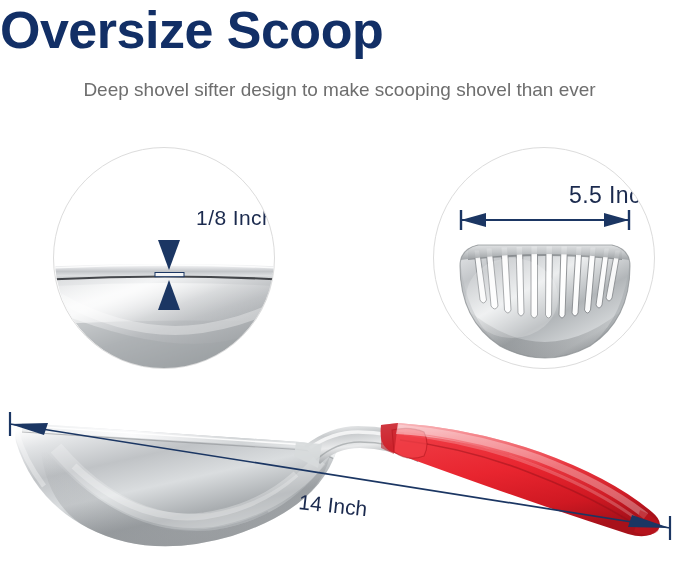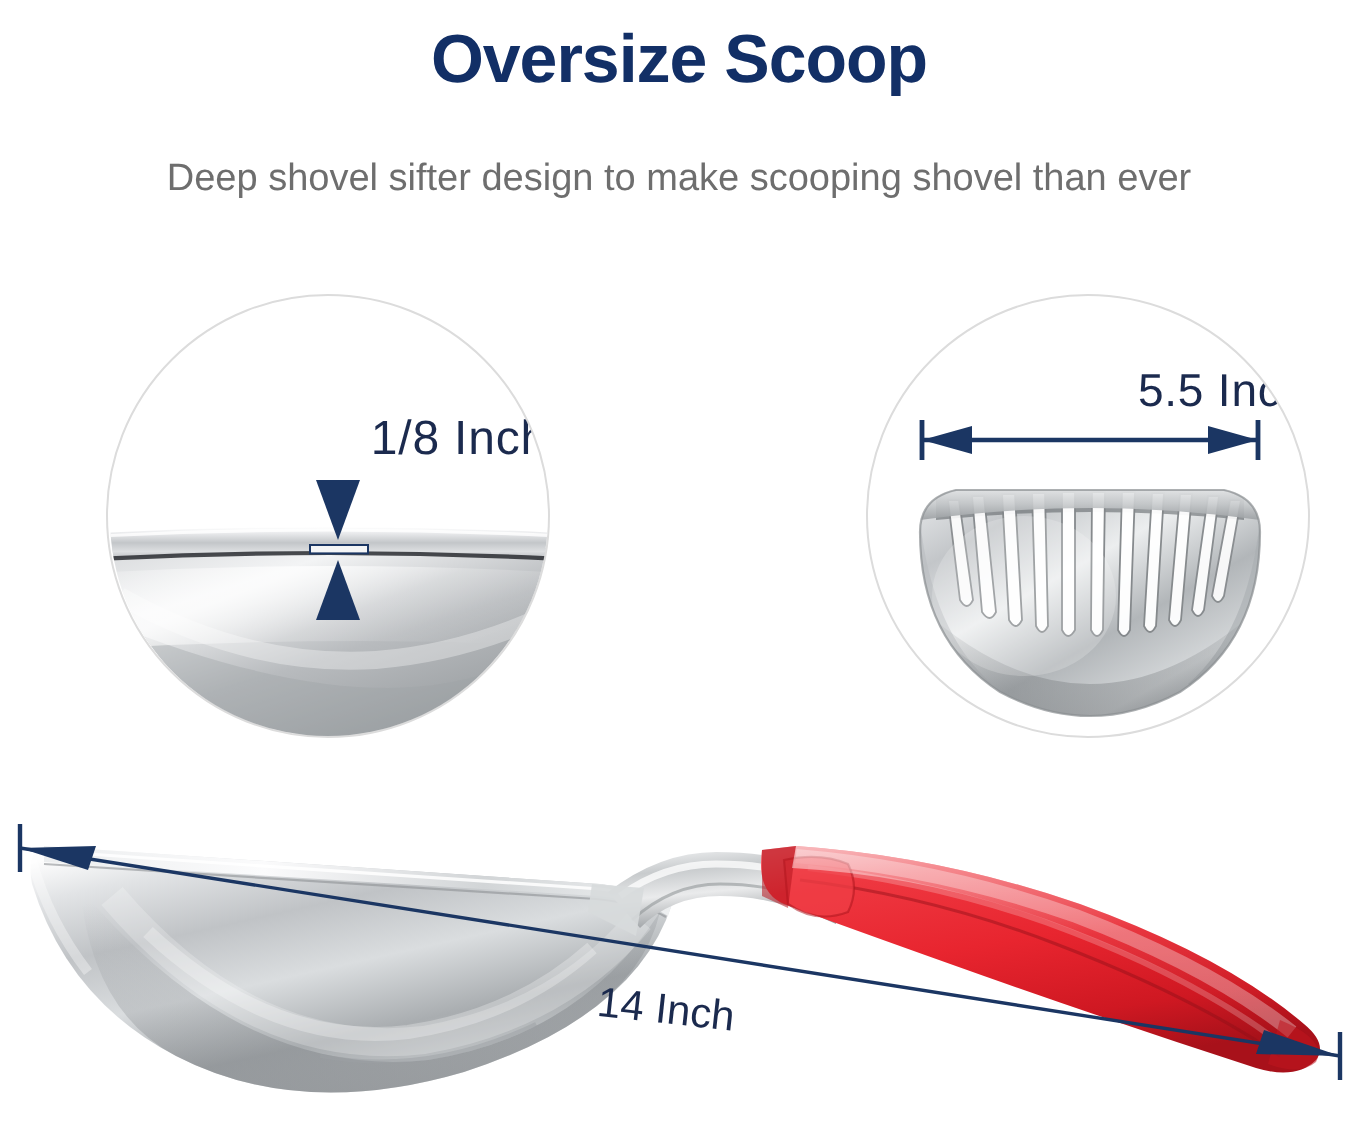--- a/index.html
+++ b/index.html
@@ -15,23 +15,22 @@
     overflow: hidden;
     font-family: "Liberation Sans", sans-serif;
   }
 
   
   #title {
     position: absolute;
     left: 0;
     top: 6px;
     width: 679px;
-    text-align: center;
-    font-family: "Liberation Sans", sans-serif;
-    font-size: 34px;
+    font-family: "Liberation Sans", sans-serif;
+    font-size: 52px;
     font-weight: bold;
     letter-spacing: -0.5px;
     color: #122f66;
     line-height: 48px;
     white-space: nowrap;
   }
   #subtitle {
     position: absolute;
     left: 0;
     top: 78px;
@@ -63,21 +62,21 @@
     position: absolute;
     width: 100%;
     text-align: right;
     font-family: "Liberation Sans", sans-serif;
     color: #1b2a4e;
     white-space: nowrap;
     z-index: 6;
   }
   #label-thickness {
     top: 58px;
-    font-size: 24px;
+    font-size: 21px;
     letter-spacing: 0.4px;
   }
   #label-width {
     top: 34px;
     font-size: 23px;
     letter-spacing: 0.4px;
   }
 
   .inset-svg {
     position: absolute;

